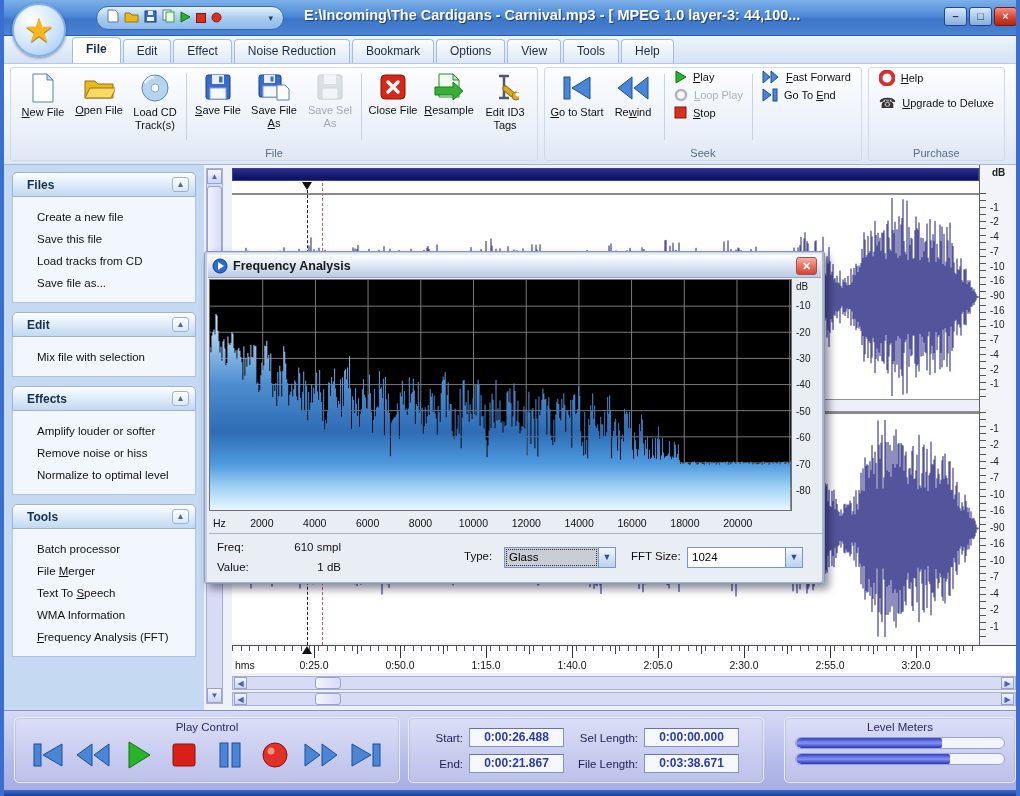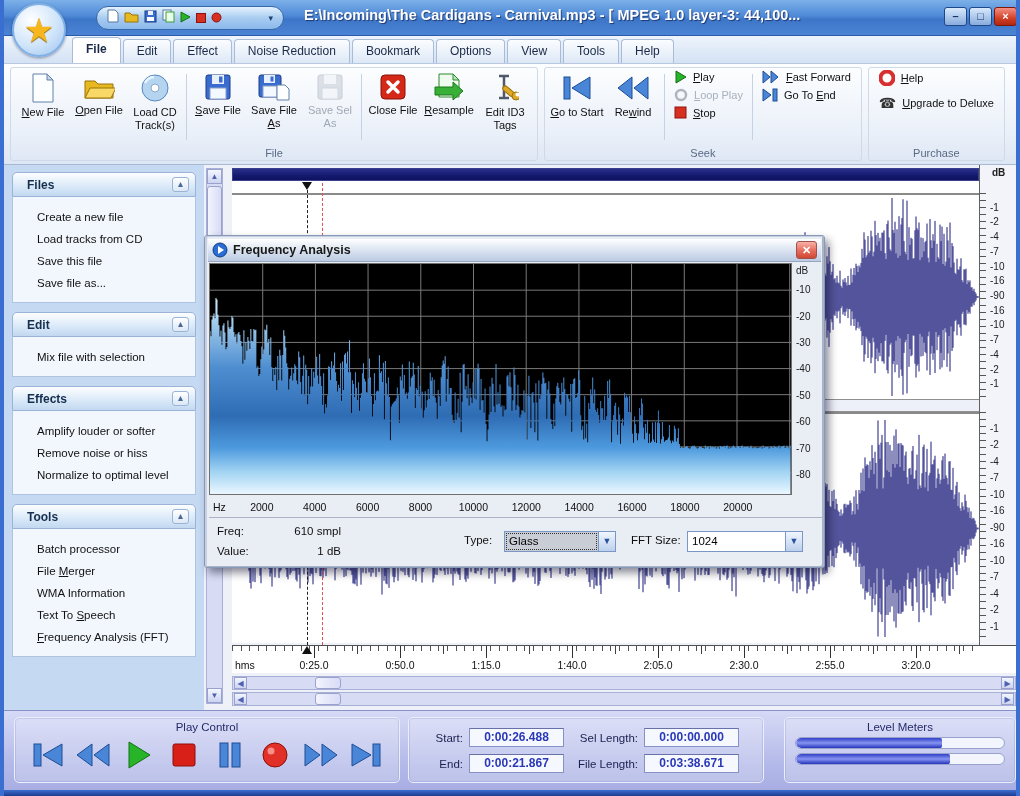--- a/index.html
+++ b/index.html
@@ -117,21 +117,21 @@
   .tlabel{width:42px;font-size:11.5px;color:#1a2050;text-align:right;}
   .tlabel.wide{width:68px;}
   .tval{width:95px;height:19px;background:#f6f8ff;border:1px solid #8890c8;border-top-color:#6870a8;
     color:#2a38b8;font-size:12px;font-weight:bold;text-align:center;line-height:17px;}
   #meters{left:780px;width:232px;}
   .meter{margin:4px 10px 0;height:12px;background:#f2f4fe;border:1px solid #98a2cc;border-radius:6px;overflow:hidden;}
   .mfill{height:100%;border-radius:6px 2px 2px 6px;
     background:linear-gradient(#3240c8,#8694f2 50%,#2634bc);}
 
   
-  #dlg{left:200px;top:235px;width:621px;height:333px;z-index:50;background:#e9edf4;
+  #dlg{left:200px;top:251px;width:621px;height:333px;z-index:50;background:#e9edf4;
     border:1px solid #8898b8;box-shadow:2px 1px 0 #c8d0e0 inset,-2px -1px 0 #aab4c8 inset,4px 5px 9px rgba(0,0,30,.45);
     border-radius:3px;padding-left:40px;}
   #dlg-tb{position:absolute;left:3px;top:3px;right:3px;height:23px;
     background:linear-gradient(#ffffff,#d8e2f0 55%,#bccbe2);border-bottom:1px solid #96a6c0;
     display:flex;align-items:center;padding:0 4px;}
   #dlg-title{font-size:12.5px;font-weight:bold;color:#181818;margin-left:5px;}
   #dlg-close{margin-left:auto;width:21px;height:18px;border-radius:3px;border:1px solid #a05050;
     background:linear-gradient(#f8b0a8,#e87060 50%,#d04830);color:#fff;font-size:11px;font-weight:bold;
     text-align:center;line-height:16px;}
   #spec{position:absolute;left:4px;top:27px;width:583px;height:232px;background:#000;border:1px solid #707070;}
@@ -356,22 +356,22 @@
   </div>
 
   <div id="sidebar" class="abs">
       <div class="panel">
         <div class="panel-h">
           <span>Files</span>
           <span class="chev">▴</span>
         </div>
         <div class="panel-b">
           <div class="pitem">Create a new file</div>
+          <div class="pitem">Save this file</div>
           <div class="pitem">Load tracks from CD</div>
-          <div class="pitem">Save this file</div>
           <div class="pitem">Save file as...</div>
         </div>
       </div>
       <div class="panel">
         <div class="panel-h">
           <span>Edit</span>
           <span class="chev">▴</span>
         </div>
         <div class="panel-b">
           <div class="pitem">Mix file with selection</div>
@@ -389,22 +389,22 @@
         </div>
       </div>
       <div class="panel">
         <div class="panel-h">
           <span>Tools</span>
           <span class="chev">▴</span>
         </div>
         <div class="panel-b">
           <div class="pitem">Batch processor</div>
           <div class="pitem">File <u>M</u>erger</div>
+          <div class="pitem">Text To <u>S</u>peech</div>
           <div class="pitem">WMA Information</div>
-          <div class="pitem">Text To <u>S</u>peech</div>
           <div class="pitem"><u>F</u>requency Analysis (FFT)</div>
         </div>
       </div>
     </div>
 
   <div id="wavebg" class="abs"></div>
   <div id="vsb" class="abs sb"></div>
   <div id="vsb-up" class="sbarrow">▲</div>
   <div id="vsb-dn" class="sbarrow">▼</div>
   <div id="vsb-th" class="sbthumb"></div>

